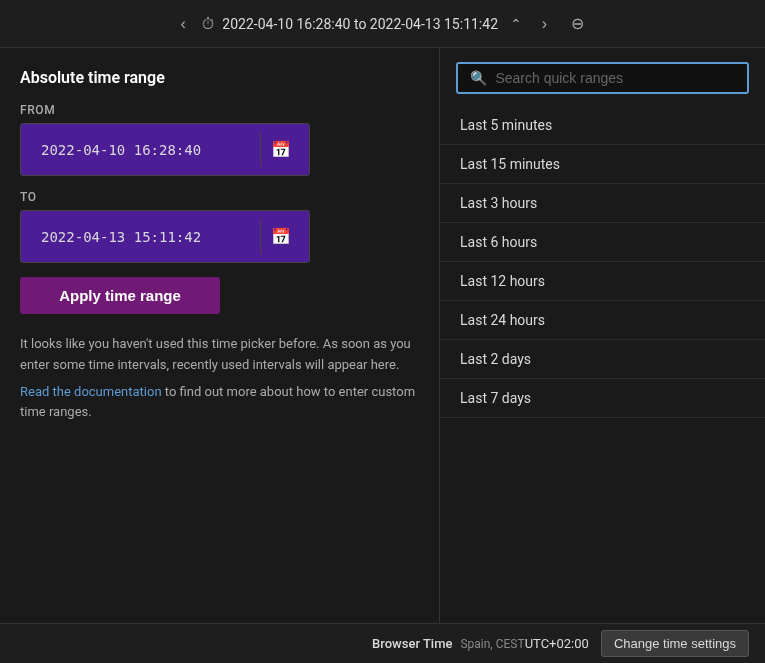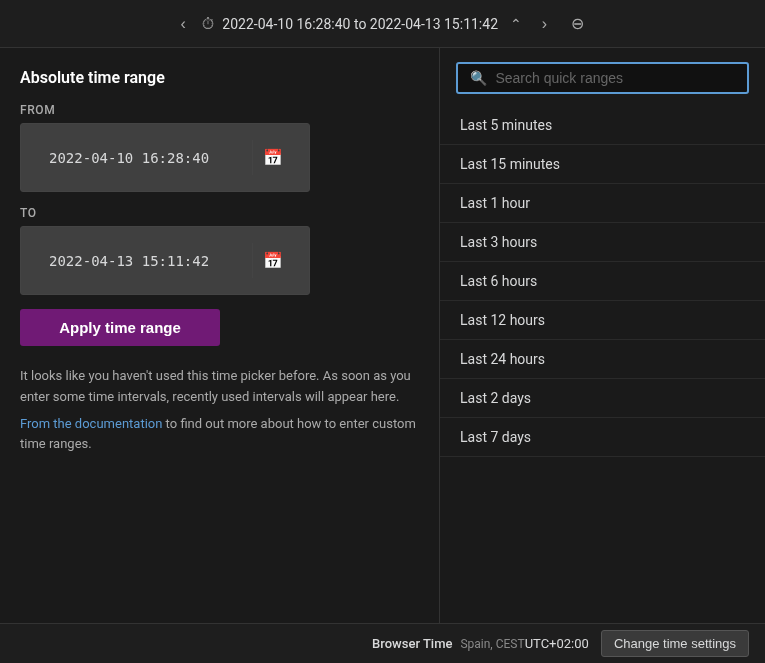--- a/index.html
+++ b/index.html
@@ -88,24 +88,24 @@
       color: #aaa;
       margin-bottom: 6px;
       font-weight: 500;
       text-transform: uppercase;
       letter-spacing: 0.05em;
     }
 
     .date-input-wrapper {
       display: flex;
       align-items: center;
-      background: #404040;
+      background: #4c1d95;
       border: 1px solid #444;
       border-radius: 3px;
-      padding: 16px;
+      padding: 8px;
       margin-bottom: 14px;
       width: 290px;
     }
     .date-input {
       background: transparent;
       border: none;
       color: #d8d9da;
       font-size: 14px;
       padding: 8px 12px;
       flex: 1;
@@ -266,37 +266,36 @@
       <input type="text" class="date-input" value="2022-04-13 15:11:42" style="">
       <button class="calendar-btn">📅</button>
     </div>
 
     <button class="apply-btn">Apply time range</button>
 
     <div class="hint-text">
       <span>It looks like you haven't used this time picker before. As soon as you enter some time intervals, recently used intervals will appear here.</span>
     </div>
     <div class="hint-text">
-      <a class="hint-link">From the documentation</a><span> to find out more about how to enter custom time ranges.</span>
+      <a class="hint-link">Read the documentation</a><span> to find out more about how to enter custom time ranges.</span>
     </div>
   </div>
 
   <div class="right-panel">
     <div class="search-wrapper">
       <div class="search-box">
         <span class="search-icon">🔍</span>
         <input type="text" class="search-input" placeholder="Search quick ranges" style="">
       </div>
     </div>
 
     <div class="quick-ranges-list">
 
     <div class="quick-range-item">Last 5 minutes</div>
         <div class="quick-range-item">Last 15 minutes</div>
-        <div class="quick-range-item">Last 1 hour</div>
         <div class="quick-range-item">Last 3 hours</div>
         <div class="quick-range-item">Last 6 hours</div>
         <div class="quick-range-item">Last 12 hours</div>
         <div class="quick-range-item">Last 24 hours</div>
         <div class="quick-range-item">Last 2 days</div>
         <div class="quick-range-item">Last 7 days</div>
       </div>
   </div>
 
 </div>

